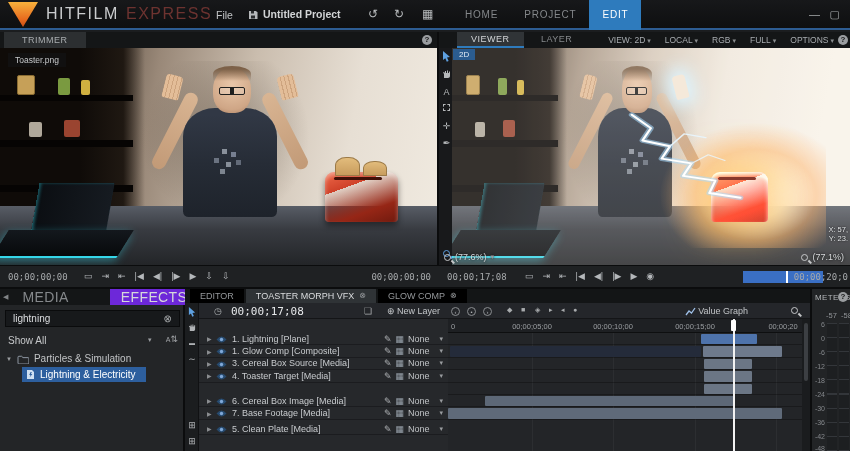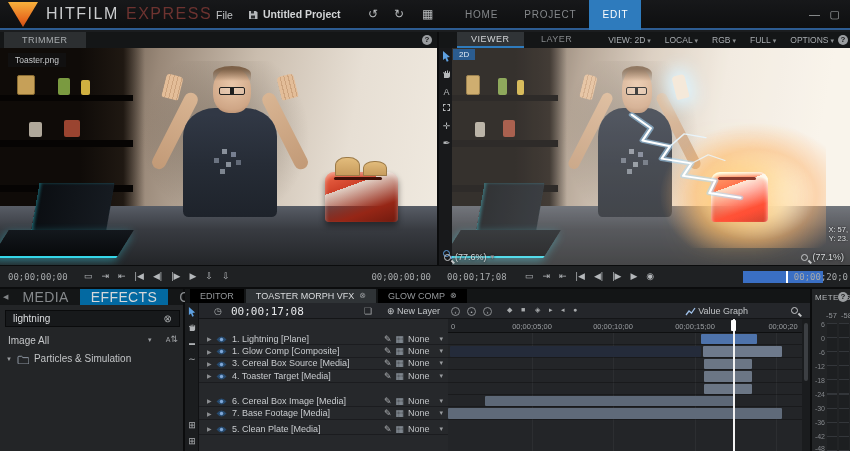--- a/index.html
+++ b/index.html
@@ -88,21 +88,21 @@
   .fx-wash { position:absolute; inset:0; background:rgba(255,249,240,.16); }
   .fx-burst { position:absolute; left:52%; top:34%; width:42%; height:58%; background:radial-gradient(ellipse at 58% 58%, #ffffff 6%, rgba(255,240,210,.9) 22%, rgba(255,170,90,.5) 44%, rgba(255,120,60,0) 70%); }
   .fx-toaster { filter:brightness(1.55) saturate(1.25); box-shadow:0 0 34px 12px rgba(255,120,60,.75), inset 0 3px 4px rgba(255,255,255,.5); }
   .fx-hand { background:#f3e6d6 !important; box-shadow:0 0 16px 7px rgba(215,242,255,.95); }
   .fx-bolt { position:absolute; left:44%; top:28%; width:30%; height:44%; z-index:5; overflow:visible; }
 
   
   .fx-panel { position:absolute; left:0; top:287px; width:185px; height:164px; background:#232527; border-top:2px solid #0b0c0d; border-right:2px solid #0b0c0d; }
   .fx-tabbar { position:absolute; left:0; top:0; width:100%; height:16px; background:#141617; display:flex; align-items:stretch; }
   .fx-tab { line-height:16px; padding:0 11px; font-size:14px; letter-spacing:.4px; color:#85888b; }
-  .fx-tab.active { background:#0369a1; color:#d6d8da; }
+  .fx-tab.active { background:#6d28d9; color:#d6d8da;margin-left:30px; }
   .fx-arrow { line-height:16px; font-size:7px; color:#808386; padding:0 3px; }
   .fx-search { position:absolute; left:5px; top:21px; width:175px; height:17px; background:#17191b; border:1px solid #0a0b0c; color:#dcdee0; font-size:10px; padding:0 18px 0 7px; font-family:"Liberation Sans",sans-serif; }
   .fx-clear { position:absolute; right:11px; top:24px; font-size:10px; color:#a8abad; }
   .fx-filter { position:absolute; left:8px; top:46px; font-size:10px; color:#c6c8ca; }
   .fx-filter-arrow { position:absolute; left:148px; top:47px; font-size:7px; color:#9a9da0; }
   .fx-sort { position:absolute; right:5px; top:45px; font-size:9px; color:#a0a3a6; }
   .fx-folder-row { position:absolute; left:6px; top:63px; height:13px; display:flex; align-items:center; gap:5px; font-size:10px; color:#c2c4c6; }
   .fx-sel { position:absolute; left:22px; top:78px; height:15px; background:#2d5f9e; display:flex; align-items:center; gap:5px; font-size:10px; color:#fff; padding:0 10px 0 4px; }
 
   
@@ -350,29 +350,36 @@
     <div class="fx-tabbar">
       <span class="fx-arrow">◀</span>
       <span class="fx-tab">MEDIA</span>
       <span class="fx-tab active">EFFECTS</span>
       <span class="fx-tab">CONTROLS</span>
       <span class="fx-arrow">▶</span>
       <span class="help" style="margin:3px 2px 0 1px;">?</span>
     </div>
     <input class="fx-search" value="lightning" style="">
     <span class="fx-clear">⊗</span>
-    <div class="fx-filter">Image All</div>
+    <div class="fx-filter">Show All</div>
     <span class="fx-filter-arrow">▾</span>
     <span class="fx-sort"><span style="font-size:7px;">A</span>⇅</span>
     <div class="fx-folder-row">
       <span style="font-size:6px;color:#9a9da0;">▼</span>
       <svg class="svgic" width="12" height="10" viewBox="0 0 13 11">
           <path d="M1 3.5q0-1 1-1h3l1.5 1.5H12q1 0 1 1V10q0 1-1 1H2q-1 0-1-1z" fill="none" stroke="#98a2ae" stroke-width="1"></path>
         </svg>
       <span>Particles &amp; Simulation</span>
+    </div>
+    <div class="fx-sel">
+      <svg class="svgic" width="9" height="11" viewBox="0 0 9 11">
+          <path d="M1 1h5l2 2v7H1z" fill="#cfe0f2"></path>
+          <path d="M4.6 3 3.2 6h1.3l-.9 2.6L6.4 5H4.9l.9-2z" fill="#2d5f9e"></path>
+        </svg>
+      <span>Lightning &amp; Electricity</span>
     </div>
   </div>
 
   <div class="tl">
     <div class="tl-tabbar">
       <span class="tl-tab" style="margin-left:5px;">EDITOR</span>
       <span class="tl-tab active">
         <span>TOASTER MORPH VFX</span>
         <span class="tl-x">⊗</span>
       </span>

